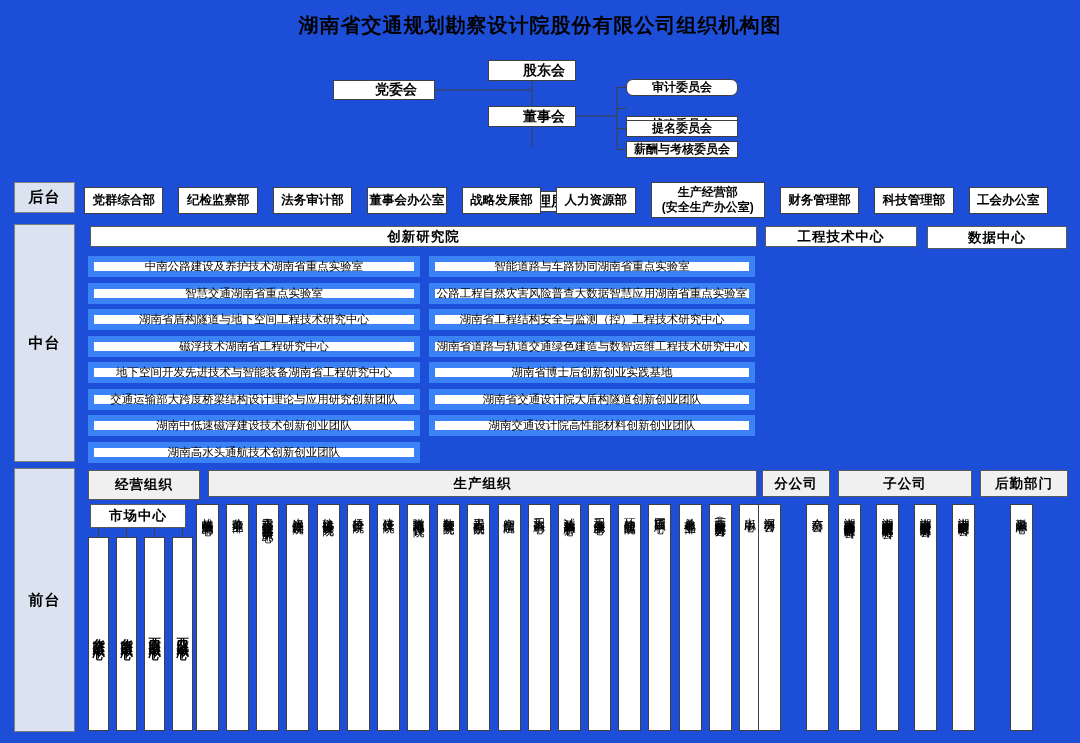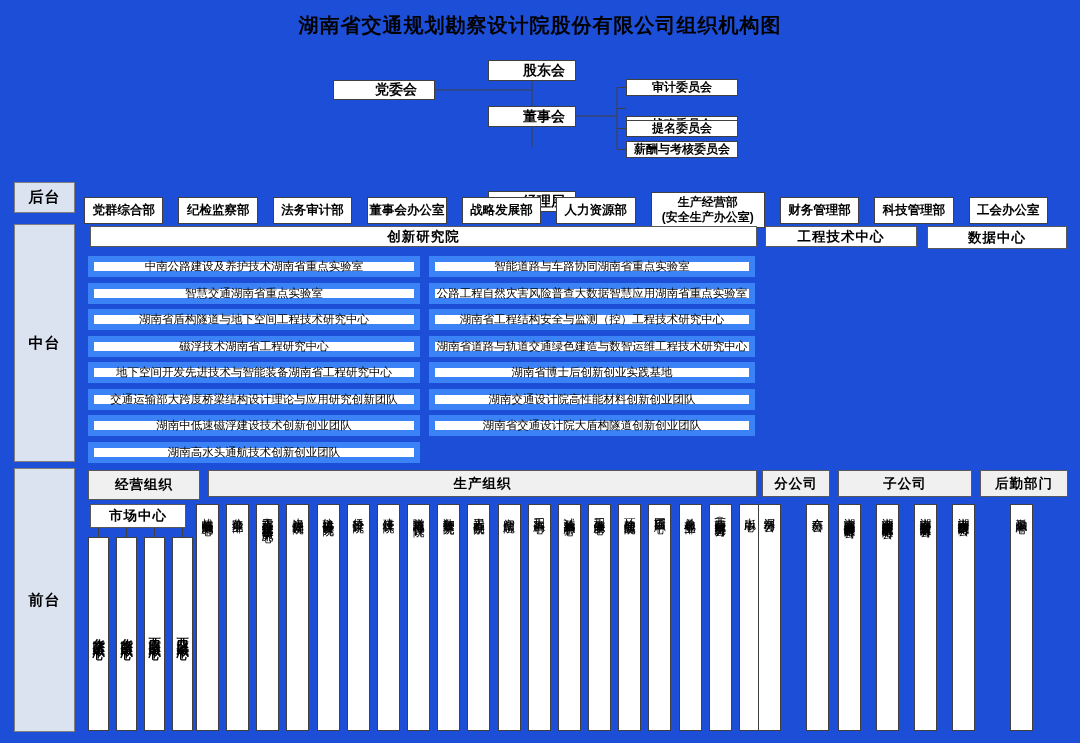--- a/index.html
+++ b/index.html
@@ -23,21 +23,21 @@
     border:1.2px solid #404040;background:#fff;display:flex;align-items:center;
     justify-content:center;font-weight:bold;font-size:12px;box-sizing:border-box;
   }
   .band-label{
     position:absolute;left:14px;width:61px;background:#dbe3f1;
     border:1.3px solid #7f7f7f;display:flex;align-items:center;justify-content:center;
     font-weight:bold;font-size:15px;box-sizing:border-box;letter-spacing:1px;
   }
   .back-row{
     position:absolute;left:84px;top:182px;width:964px;height:36px;
-    display:flex;align-items:center;gap:15px;margin-top:10px;
+    display:flex;align-items:center;gap:15px;
   }
   .dept{
     flex:1;height:27px;border:1.2px solid #404040;background:#fff;
     display:flex;align-items:center;justify-content:center;
     font-weight:bold;font-size:12.5px;box-sizing:border-box;white-space:nowrap;
   }
   .dept.wide{flex:1.45;height:36px;flex-direction:column;line-height:1.25;font-size:12px;}
   .hdr{
     position:absolute;border:1.3px solid #595959;background:#fff;
     display:flex;align-items:center;justify-content:center;
@@ -93,21 +93,21 @@
       <line x1="617" y1="108.5" x2="626" y2="108.5"></line>
       <line x1="617" y1="128.5" x2="626" y2="128.5"></line>
       <line x1="617" y1="149.5" x2="626" y2="149.5"></line>
     </g>
   </svg>
 
   <div class="gbox" style="left:488px;top:60px;width:88px;height:21px;">股东会</div>
   <div class="gbox" style="left:333px;top:80px;width:102px;height:20px;">党委会</div>
   <div class="gbox" style="left:488px;top:106px;width:88px;height:21px;">董事会</div>
   <div class="gbox" style="left:488px;top:147px;width:88px;height:21px;margin-top:44px;">经理层</div>
-  <div class="cbox" style="top:79px;">审计委员会</div>
+  <div class="cbox" style="top:79px;border-radius:7px;">审计委员会</div>
   <div class="cbox" style="top:116px;">战略委员会</div>
   <div class="cbox" style="top:120px;">提名委员会</div>
   <div class="cbox" style="top:141px;">薪酬与考核委员会</div>
 
   <div class="band-label" style="top:182px;height:31px;">后台</div>
   <div class="back-row">
     <div class="dept">党群综合部</div>
     <div class="dept">纪检监察部</div>
     <div class="dept">法务审计部</div>
     <div class="dept">董事会办公室</div>
@@ -136,22 +136,22 @@
     <div class="mid-item">交通运输部大跨度桥梁结构设计理论与应用研究创新团队</div>
     <div class="mid-item">湖南中低速磁浮建设技术创新创业团队</div>
     <div class="mid-item">湖南高水头通航技术创新创业团队</div>
   </div>
   <div class="mid-list mid-right">
     <div class="mid-item">智能道路与车路协同湖南省重点实验室</div>
     <div class="mid-item">公路工程自然灾害风险普查大数据智慧应用湖南省重点实验室</div>
     <div class="mid-item">湖南省工程结构安全与监测（控）工程技术研究中心</div>
     <div class="mid-item">湖南省道路与轨道交通绿色建造与数智运维工程技术研究中心</div>
     <div class="mid-item">湖南省博士后创新创业实践基地</div>
+    <div class="mid-item">湖南省交通设计院大盾构隧道创新创业团队</div>
     <div class="mid-item">湖南交通设计院高性能材料创新创业团队</div>
-    <div class="mid-item">湖南省交通设计院大盾构隧道创新创业团队</div>
   </div>
 
   <div class="band-label" style="top:468px;height:264px;">前台</div>
 
   <div class="hdr gray" style="left:88px;top:470px;width:112px;height:30px;">经营组织</div>
   <div class="hdr gray" style="left:208px;top:470px;width:549px;height:27px;">生产组织</div>
   <div class="hdr gray" style="left:762px;top:470px;width:68px;height:27px;">分公司</div>
   <div class="hdr gray" style="left:838px;top:470px;width:134px;height:27px;">子公司</div>
   <div class="hdr gray" style="left:980px;top:470px;width:88px;height:27px;">后勤部门</div>
 

